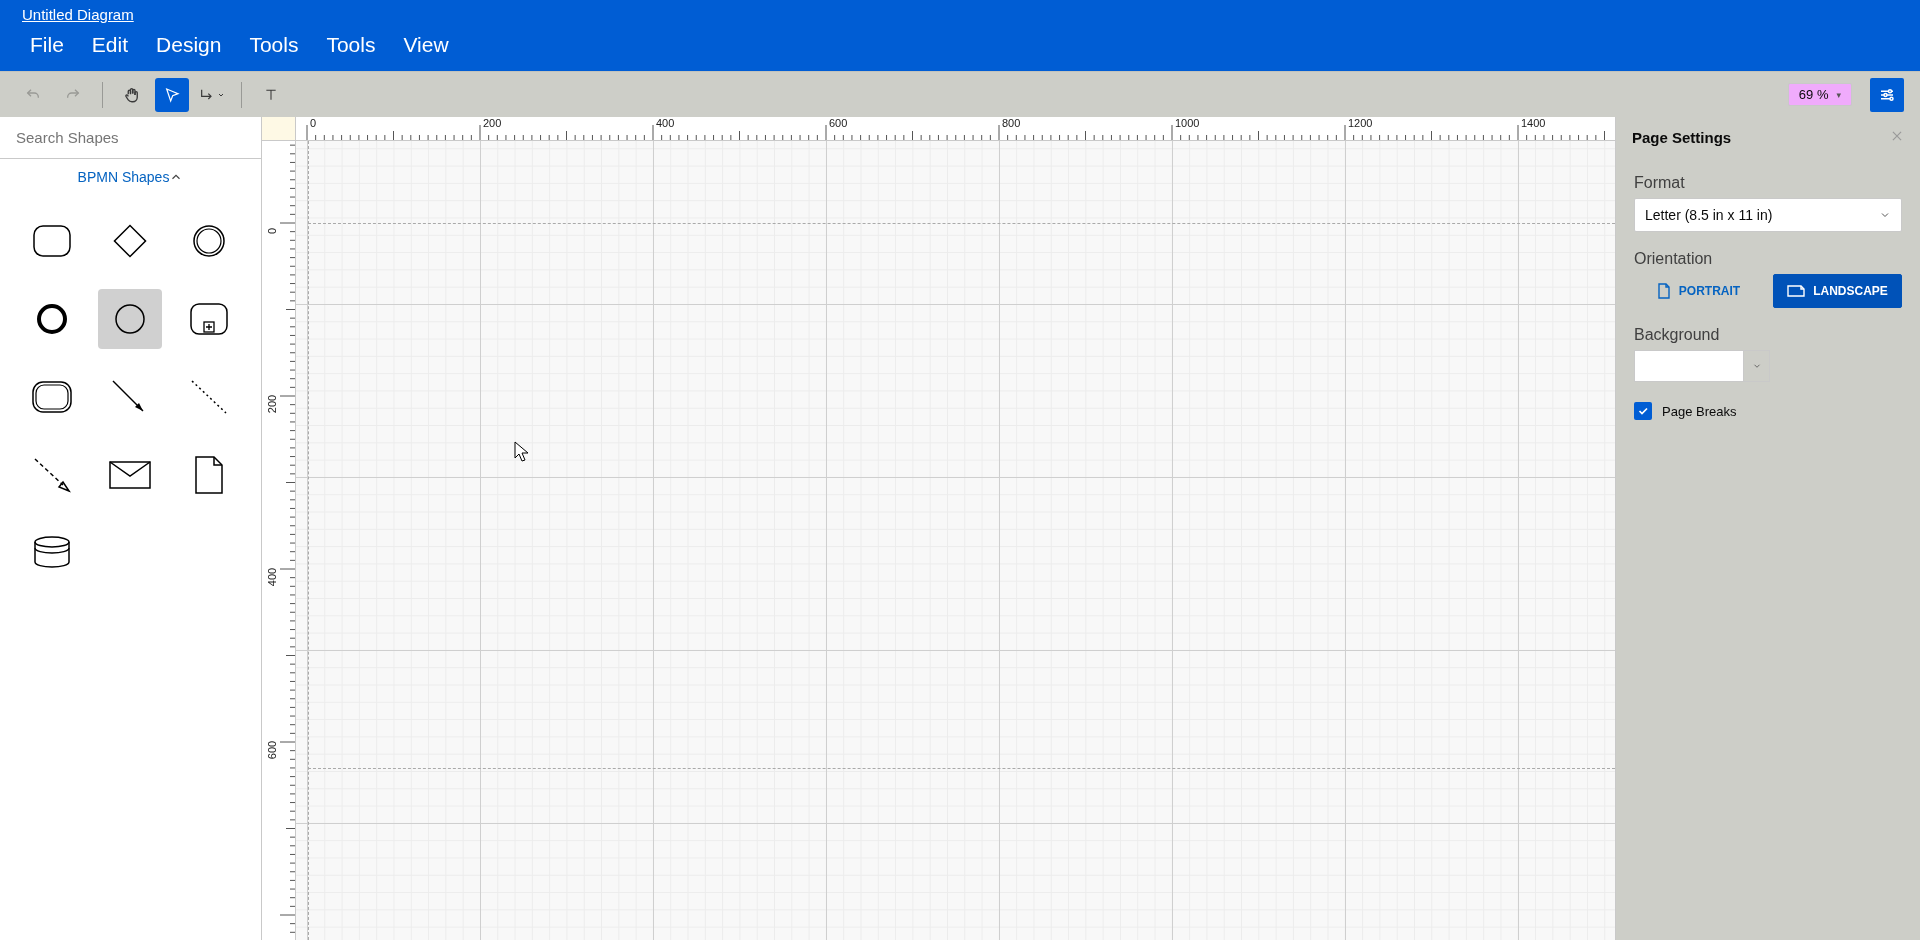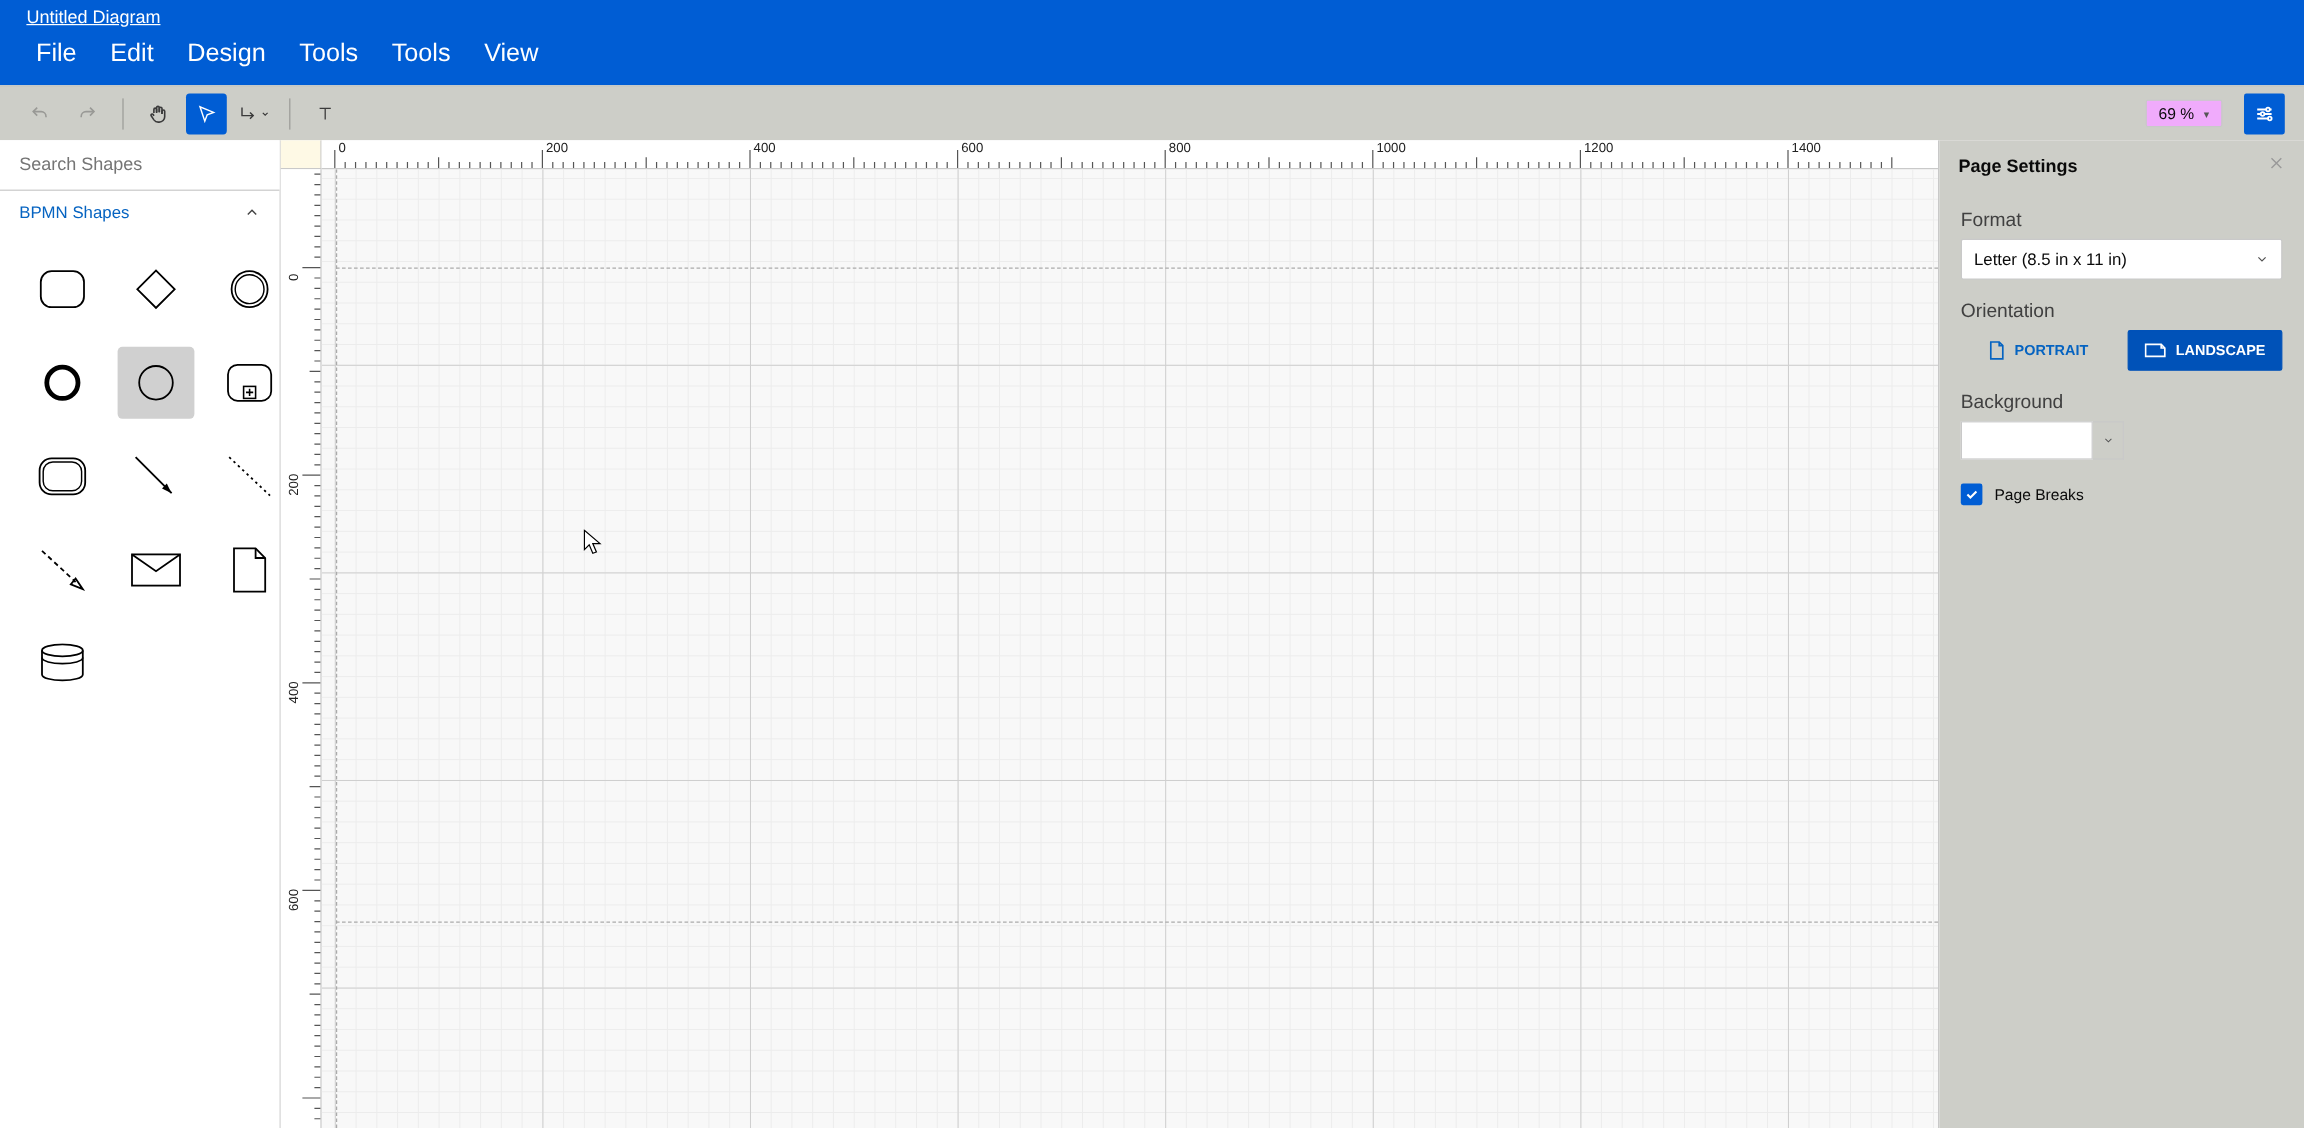--- a/index.html
+++ b/index.html
@@ -34,23 +34,23 @@
   .tool-sep{width:1px;height:26px;background:rgba(0,0,0,.25);margin:0 6px;}
   .dropdown-btn{display:flex;align-items:center;gap:2px;}
   .tool-zoom{margin-left:auto;border:1px solid var(--light-border);background:#f0abfc;padding:3px 10px;display:flex;align-items:center;gap:8px;border-radius:2px;}
   .tool-zoom-arrow{font-size:9px;color:#555;}
   .tool-right-toggle{width:34px;height:34px;background:var(--blue);display:flex;align-items:center;justify-content:center;border-radius:2px;margin-left:12px;}
 
   
   .body{flex:1;display:flex;min-height:0;}
 
   
-  .sidebar{width:234px;border-right:1px solid var(--light-border);display:flex;flex-direction:column;background:#fff;}
+  .sidebar{width:262px;border-right:1px solid var(--light-border);display:flex;flex-direction:column;background:#fff;}
   .search-shapes{border:none;border-bottom:1px solid var(--light-border);padding:12px 16px;font-size:15px;outline:none;color:#555;background:#fff;}
-  .category-header{display:flex;align-items:center;justify-content:space-between;padding:10px 16px;color:var(--sidebar-link);font-size:14px;cursor:pointer;}
+  .category-header{display:flex;align-items:center;justify-content:center;padding:10px 16px;color:var(--sidebar-link);font-size:14px;cursor:pointer;}
   .chev{width:14px;height:14px;}
   .shape-grid{display:grid;grid-template-columns:repeat(3,1fr);gap:18px 14px;padding:16px 20px;}
   .shape-cell{display:flex;align-items:center;justify-content:center;width:64px;height:60px;border-radius:4px;}
   .shape-cell.hover{background:#D0D0D0;}
 
   
   .canvas-wrap{flex:1;display:grid;grid-template-columns:34px 1fr;grid-template-rows:24px 1fr;position:relative;background:var(--canvas-bg);border-right:1px solid var(--light-border);}
   .ruler-corner{background:var(--ruler-corner);border-right:1px solid var(--light-border);border-bottom:1px solid var(--light-border);}
   .ruler-h{background:var(--ruler-bg);border-bottom:1px solid var(--light-border);overflow:hidden;position:relative;}
   .ruler-v{background:var(--ruler-bg);border-right:1px solid var(--light-border);overflow:hidden;position:relative;}

